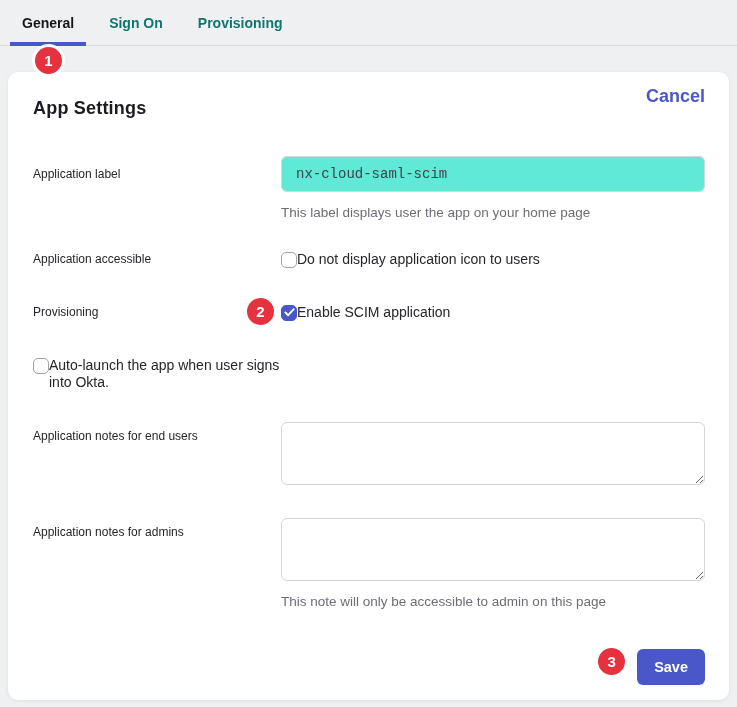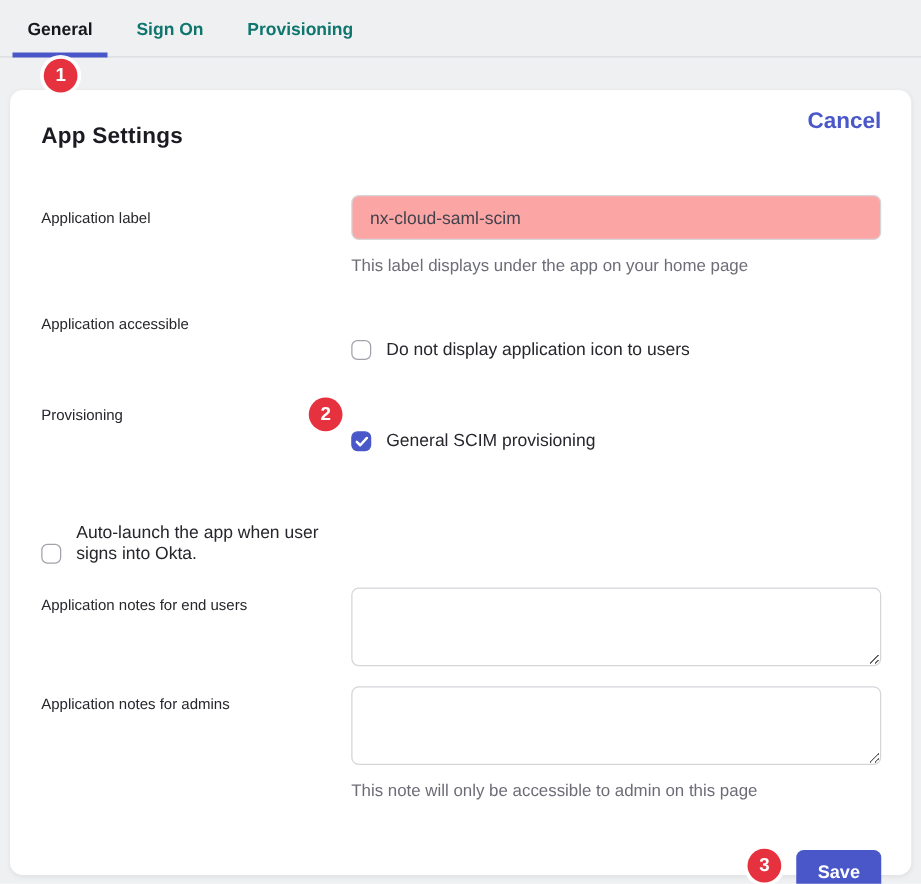--- a/index.html
+++ b/index.html
@@ -103,35 +103,35 @@
     color:#26262c;
     line-height:17px;
   }
   .row.input-row    { margin-top:36px; }
   .row.input-row    .row-label { padding-top:10px; }
   .row.check-row    .row-label { padding-top:0; }
   .row.textarea-row .row-label { padding-top:6px; }
   .row.vis-row      { margin-top:29px; }
   .row.prov-row     { margin-top:36px; }
   .row.launch-row   { margin-top:36px; }
-  .row.notes1-row   { margin-top:19px; }
-  .row.notes2-row   { margin-top:16px; }
+  .row.notes1-row   { margin-top:31px; }
+  .row.notes2-row   { margin-top:33px; }
 
   .control { position:relative; }
 
   .text-input {
     width:100%;
     height:36px;
     border:1px solid #d5d5da;
     border-radius:6px;
     padding:0 14px;
-    font-family:Liberation Sans, sans-serif;
+    font-family:Liberation Mono, monospace;
     font-size:14px;
     color:#42424c;
-    background:#fca5a5;
+    background:#5eead4;
     outline:none;
   }
   .helper {
     margin-top:12px;
     font-size:13.5px;
     color:#6d6d78;
     line-height:18px;
   }
   textarea.notes {
     display:block;
@@ -142,23 +142,22 @@
     padding:8px 12px;
     font-family:inherit;
     font-size:14px;
     color:#42424c;
     background:#fff;
     outline:none;
   }
 
   .check-wrap {
     display:flex;
-    align-items:flex-end;
-    gap:12px;
-    margin-top:20px;
+    align-items:flex-start;
+    gap:0;
   }
   .checkbox {
     width:16px; height:16px;
     border:1.5px solid #a2a2ab;
     border-radius:5px;
     background:#fff;
     display:flex;
     align-items:center;
     justify-content:center;
     cursor:pointer;
@@ -223,21 +222,21 @@
 
     <div class="card-header">
       <div class="card-title">App Settings</div>
       <a class="cancel-link">Cancel</a>
     </div>
 
     <div class="row input-row">
       <div class="row-label">Application label</div>
       <div class="control">
         <input type="text" class="text-input" value="nx-cloud-saml-scim" style="">
-        <div class="helper">This label displays under the app on your home page</div>
+        <div class="helper">This label displays user the app on your home page</div>
       </div>
     </div>
 
     <div class="row check-row vis-row">
       <div class="row-label">Application accessible</div>
       <div class="control">
         <div class="check-wrap">
           <span class="checkbox">
             
           </span>
@@ -249,21 +248,21 @@
     <div class="row check-row prov-row">
       <div class="row-label">Provisioning</div>
       <div class="control">
         <div class="step-badge badge-step2">2</div>
         <div class="check-wrap">
           <span class="checkbox checked">
             <svg viewBox="0 0 12 10">
               <polyline points="1.5,5 4.5,8 10.5,1.5" fill="none" stroke="#ffffff" stroke-width="2.2" stroke-linecap="round" stroke-linejoin="round"></polyline>
             </svg>
           </span>
-          <span class="check-text">General SCIM provisioning</span>
+          <span class="check-text">Enable SCIM application</span>
         </div>
       </div>
     </div>
 
     <div class="row check-row launch-row">
       <div class="control">
         <div class="check-wrap">
           <span class="checkbox">
             
           </span>

